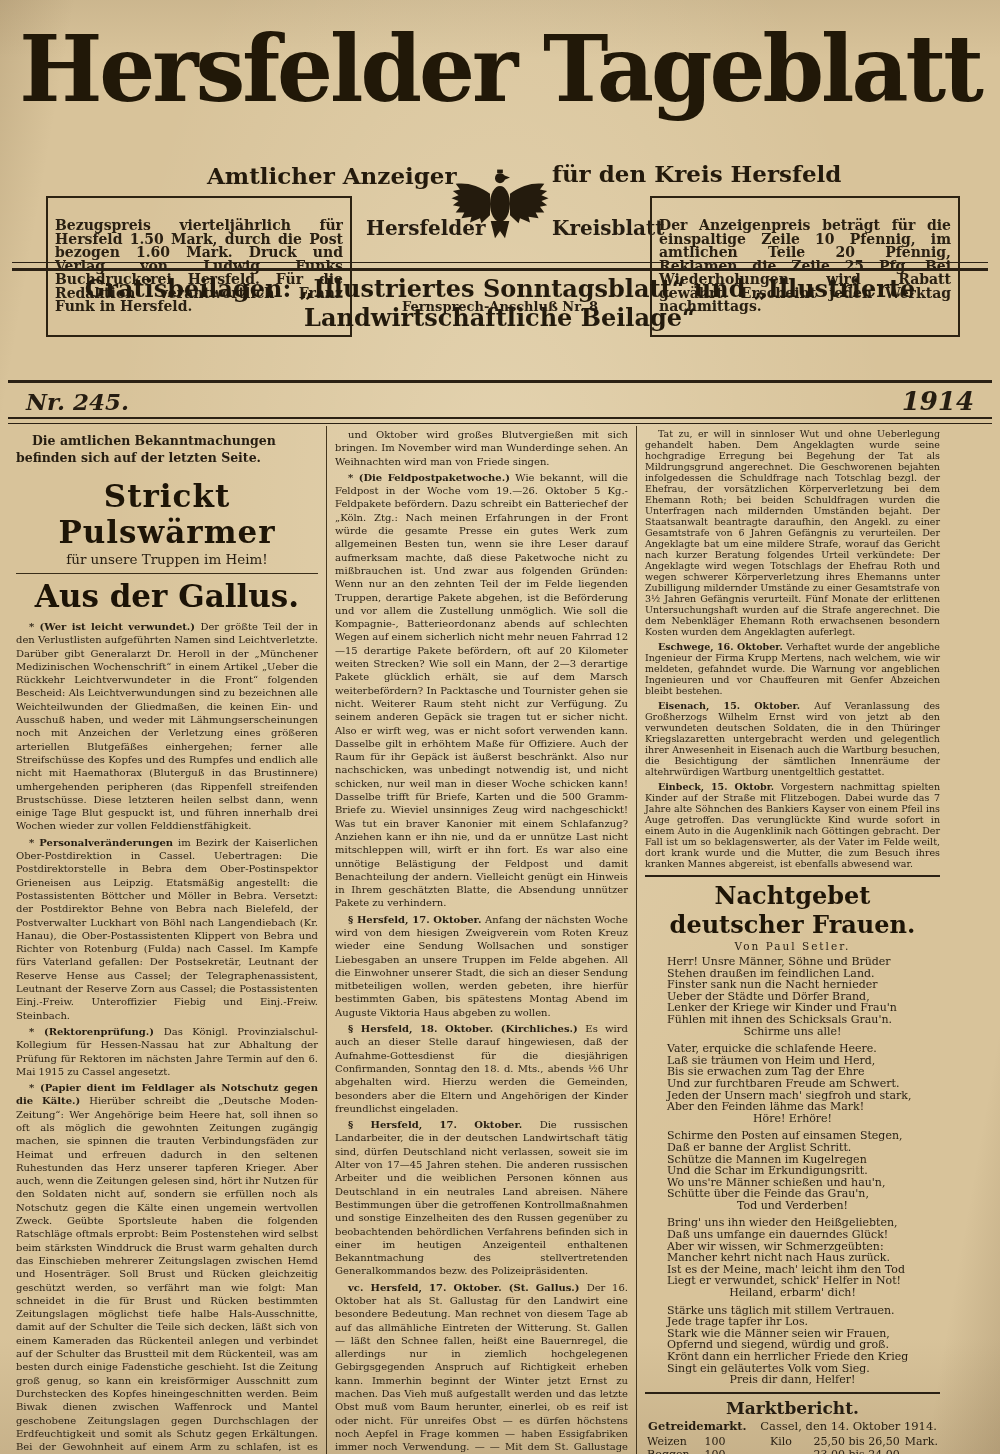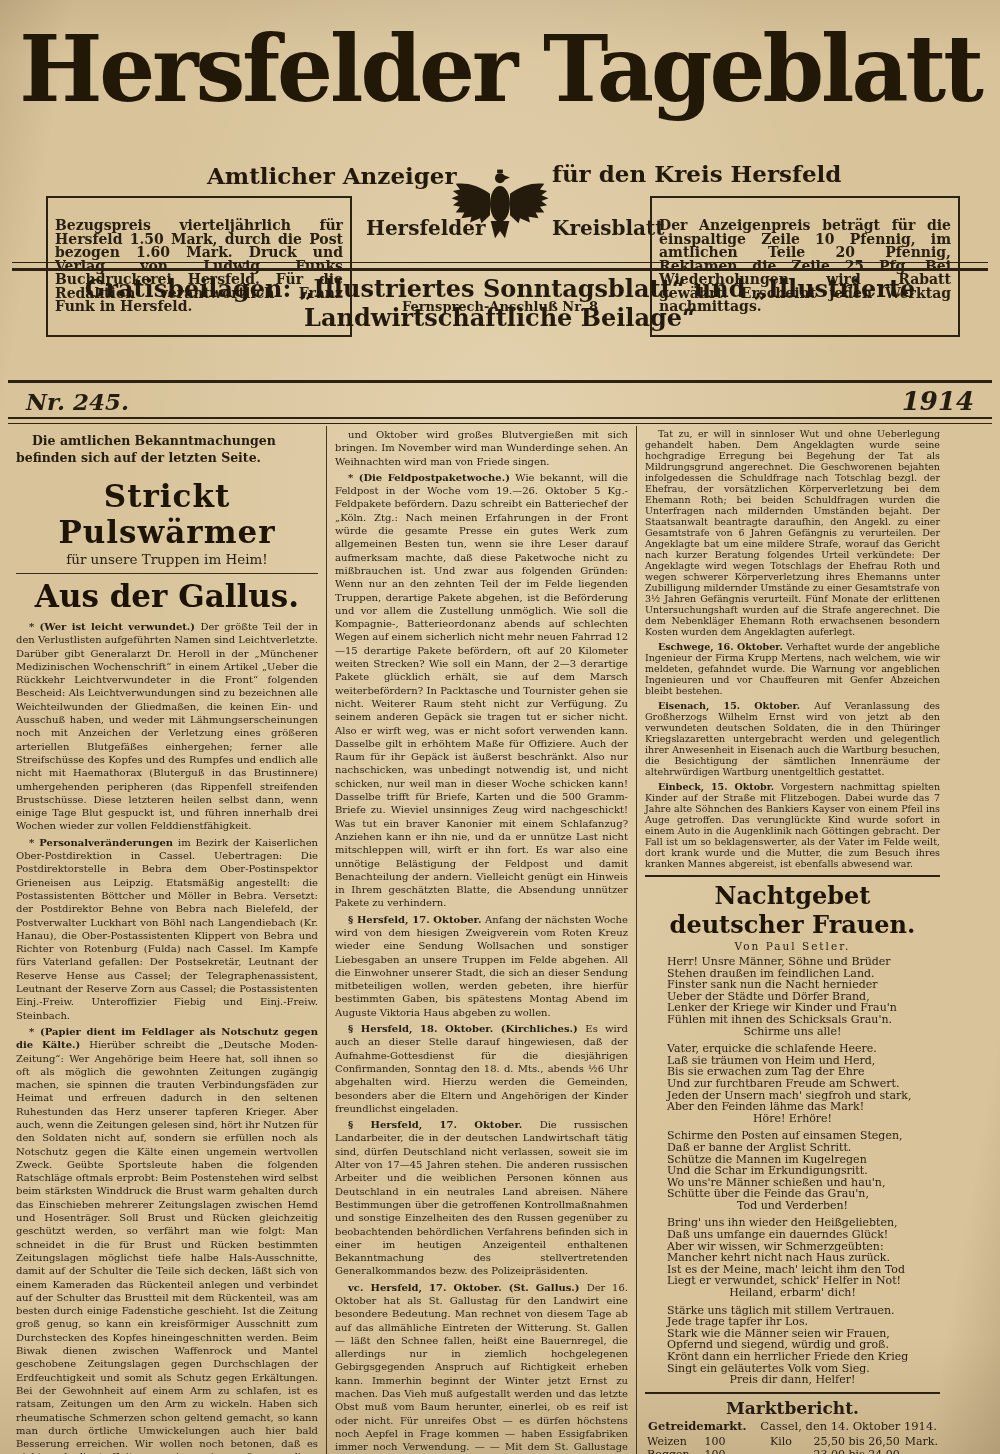--- a/index.html
+++ b/index.html
@@ -140,20 +140,21 @@
       <p class="notice">Die amtlichen Bekanntmachungen befinden sich auf der letzten Seite.</p>
       <div class="appeal">
         <div class="appeal-title">Strickt Pulswärmer</div>
         <div class="appeal-sub">für unsere Truppen im Heim!</div>
       </div>
       <hr>
       <h2 class="sect">Aus der Gallus.</h2>
       <div class="paras" id="c1">
           <p><b class="lead">* (Wer ist leicht verwundet.) </b>Der größte Teil der in den Verlustlisten aufgeführten Namen sind Leichtverletzte. Darüber gibt Generalarzt Dr. Heroll in der „Münchener Medizinischen Wochenschrift“ in einem Artikel „Ueber die Rückkehr Leichtverwundeter in die Front“ folgenden Bescheid: Als Leichtverwundungen sind zu bezeichnen alle Weichteilwunden der Gliedmaßen, die keinen Ein- und Ausschuß haben, und weder mit Lähmungserscheinungen noch mit Anzeichen der Verletzung eines größeren arteriellen Blutgefäßes einhergehen; ferner alle Streifschüsse des Kopfes und des Rumpfes und endlich alle nicht mit Haemathorax (Bluterguß in das Brustinnere) umhergehenden peripheren (das Rippenfell streifenden Brustschüsse. Diese letzteren heilen selbst dann, wenn einige Tage Blut gespuckt ist, und führen innerhalb drei Wochen wieder zur vollen Felddienstfähigkeit.</p>
           <p><b class="lead">* Personalveränderungen </b>im Bezirk der Kaiserlichen Ober-Postdirektion in Cassel. Uebertragen: Die Postdirektorstelle in Bebra dem Ober-Postinspektor Grieneisen aus Leipzig. Etatsmäßig angestellt: die Postassistenten Böttcher und Möller in Bebra. Versetzt: der Postdirektor Behne von Bebra nach Bielefeld, der Postverwalter Luckhart von Böhl nach Langendiebach (Kr. Hanau), die Ober-Postassistenten Klippert von Bebra und Richter von Rotenburg (Fulda) nach Cassel. Im Kampfe fürs Vaterland gefallen: Der Postsekretär, Leutnant der Reserve Hense aus Cassel; der Telegraphenassistent, Leutnant der Reserve Zorn aus Cassel; die Postassistenten Einj.-Freiw. Unteroffizier Fiebig und Einj.-Freiw. Steinbach.</p>
+          <p><b class="lead">* (Rektorenprüfung.) </b>Das Königl. Provinzialschul-Kollegium für Hessen-Nassau hat zur Abhaltung der Prüfung für Rektoren im nächsten Jahre Termin auf den 6. Mai 1915 zu Cassel angesetzt.</p>
           <p><b class="lead">* (Papier dient im Feldlager als Notschutz gegen die Kälte.) </b>Hierüber schreibt die „Deutsche Moden-Zeitung“: Wer Angehörige beim Heere hat, soll ihnen so oft als möglich die gewohnten Zeitungen zugängig machen, sie spinnen die trauten Verbindungsfäden zur Heimat und erfreuen dadurch in den seltenen Ruhestunden das Herz unserer tapferen Krieger. Aber auch, wenn die Zeitungen gelesen sind, hört ihr Nutzen für den Soldaten nicht auf, sondern sie erfüllen noch als Notschutz gegen die Kälte einen ungemein wertvollen Zweck. Geübte Sportsleute haben die folgenden Ratschläge oftmals erprobt: Beim Postenstehen wird selbst beim stärksten Winddruck die Brust warm gehalten durch das Einschieben mehrerer Zeitungslagen zwischen Hemd und Hosenträger. Soll Brust und Rücken gleichzeitig geschützt werden, so verfährt man wie folgt: Man schneidet in die für Brust und Rücken bestimmten Zeitungslagen möglichst tiefe halbe Hals-Ausschnitte, damit auf der Schulter die Teile sich decken, läßt sich von einem Kameraden das Rückenteil anlegen und verbindet auf der Schulter das Brustteil mit dem Rückenteil, was am besten durch einige Fadenstiche geschieht. Ist die Zeitung groß genug, so kann ein kreisförmiger Ausschnitt zum Durchstecken des Kopfes hineingeschnitten werden. Beim Biwak dienen zwischen Waffenrock und Mantel geschobene Zeitungslagen gegen Durchschlagen der Erdfeuchtigkeit und somit als Schutz gegen Erkältungen. Bei der Gewohnheit auf einem Arm zu schlafen, ist es ratsam, Zeitungen um den Arm zu wickeln. Haben sich rheumatische Schmerzen schon geltend gemacht, so kann man durch örtliche Umwickelungen auch hier bald Besserung erreichen. Wir wollen noch betonen, daß es nicht unbedingt Zeitungspapier sein muß, um diese Wirkungen zu erzielen, ein jedes Papier hat als schlechter Wärmeleiter die gleichen Eigenschaften. Es ist die Pflicht Aller, welche Angehörige im Felde haben, diese auf den segensreichen Wert des Papieres aufmerksam zu machen und sie in regelmäßigen Besitz von Zeitungen zu bringen, um die Vorteile ausnützen zu können.</p>
         </div>
     </section>
 
     <section class="col col2">
       <div class="paras" id="c2">
           <p>und Oktober wird großes Blutvergießen mit sich bringen. Im November wird man Wunderdinge sehen. An Weihnachten wird man von Friede singen.</p>
           <p><b class="lead">* (Die Feldpostpaketwoche.) </b>Wie bekannt, will die Feldpost in der Woche vom 19.—26. Oktober 5 Kg.-Feldpakete befördern. Dazu schreibt ein Batteriechef der „Köln. Ztg.: Nach meinen Erfahrungen in der Front würde die gesamte Presse ein gutes Werk zum allgemeinen Besten tun, wenn sie ihre Leser darauf aufmerksam machte, daß diese Paketwoche nicht zu mißbrauchen ist. Und zwar aus folgenden Gründen: Wenn nur an den zehnten Teil der im Felde liegenden Truppen, derartige Pakete abgehen, ist die Beförderung und vor allem die Zustellung unmöglich. Wie soll die Kompagnie-, Batterieordonanz abends auf schlechten Wegen auf einem sicherlich nicht mehr neuen Fahrrad 12—15 derartige Pakete befördern, oft auf 20 Kilometer weiten Strecken? Wie soll ein Mann, der 2—3 derartige Pakete glücklich erhält, sie auf dem Marsch weiterbefördern? In Packtasche und Tournister gehen sie nicht. Weiterer Raum steht nicht zur Verfügung. Zu seinem anderen Gepäck sie tragen tut er sicher nicht. Also er wirft weg, was er nicht sofort verwenden kann. Dasselbe gilt in erhöhtem Maße für Offiziere. Auch der Raum für ihr Gepäck ist äußerst beschränkt. Also nur nachschicken, was unbedingt notwendig ist, und nicht schicken, nur weil man in dieser Woche schicken kann! Dasselbe trifft für Briefe, Karten und die 500 Gramm-Briefe zu. Wieviel unsinniges Zeug wird nachgeschickt! Was tut ein braver Kanonier mit einem Schlafanzug? Anziehen kann er ihn nie, und da er unnütze Last nicht mitschleppen will, wirft er ihn fort. Es war also eine unnötige Belästigung der Feldpost und damit Benachteilung der andern. Vielleicht genügt ein Hinweis in Ihrem geschätzten Blatte, die Absendung unnützer Pakete zu verhindern.</p>
           <p><b class="lead">§ Hersfeld, 17. Oktober. </b>Anfang der nächsten Woche wird von dem hiesigen Zweigverein vom Roten Kreuz wieder eine Sendung Wollsachen und sonstiger Liebesgaben an unsere Truppen im Felde abgehen. All die Einwohner unserer Stadt, die sich an dieser Sendung mitbeteiligen wollen, werden gebeten, ihre hierfür bestimmten Gaben, bis spätestens Montag Abend im Auguste Viktoria Haus abgeben zu wollen.</p>
           <p><b class="lead">§ Hersfeld, 18. Oktober. (Kirchliches.) </b>Es wird auch an dieser Stelle darauf hingewiesen, daß der Aufnahme-Gottesdienst für die diesjährigen Confirmanden, Sonntag den 18. d. Mts., abends ½6 Uhr abgehalten wird. Hierzu werden die Gemeinden, besonders aber die Eltern und Angehörigen der Kinder freundlichst eingeladen.</p>

